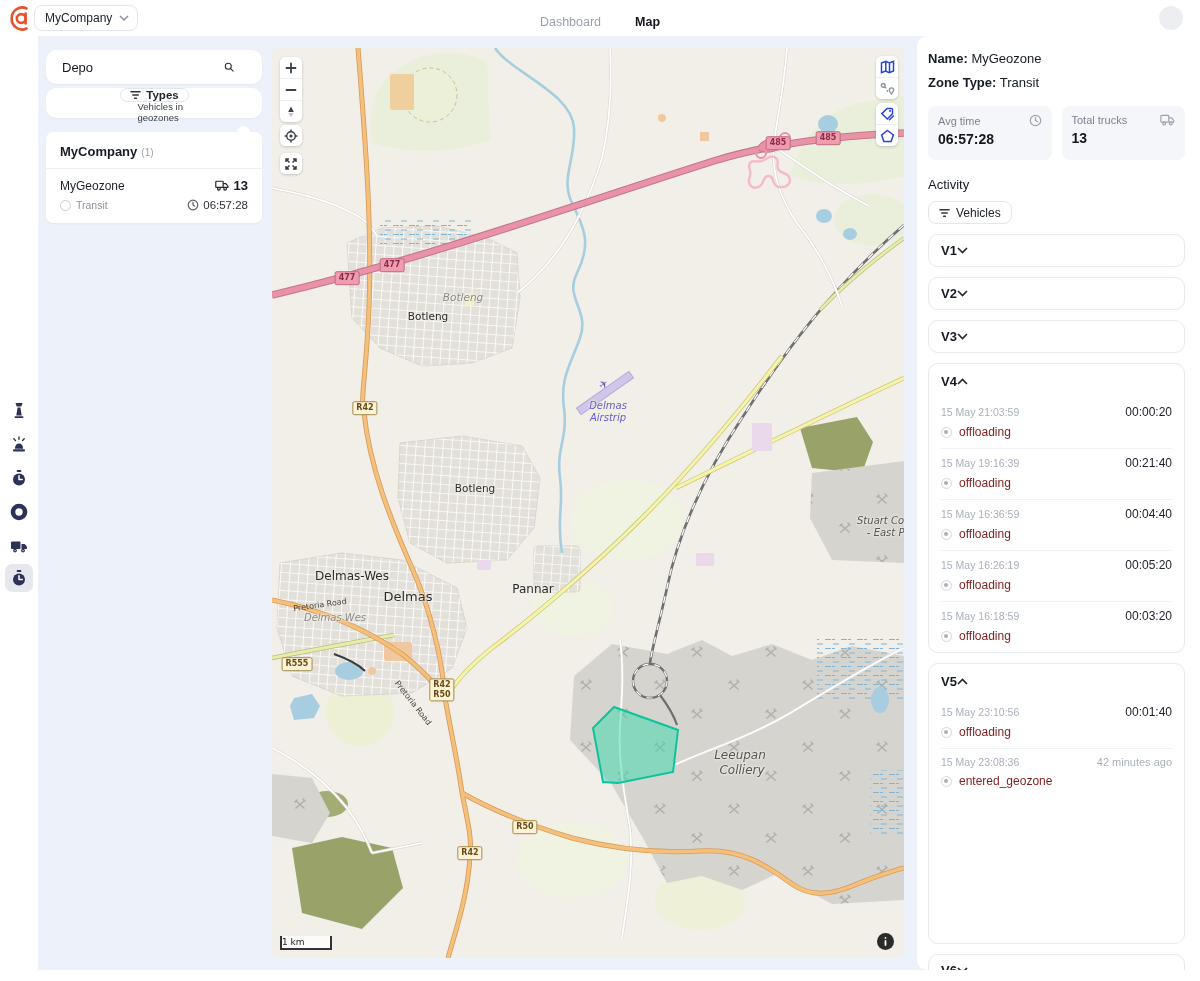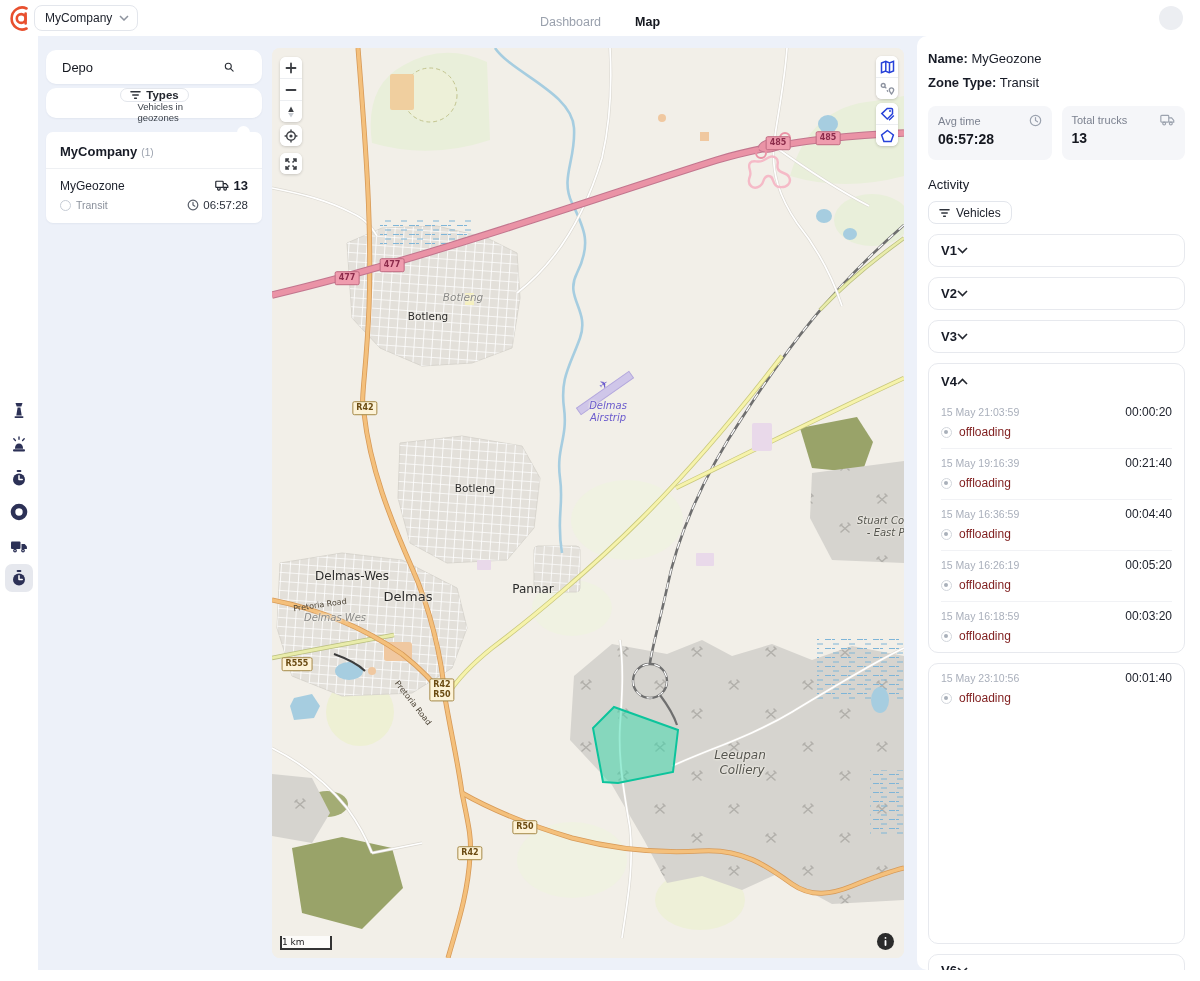--- a/index.html
+++ b/index.html
@@ -602,28 +602,44 @@
               <span class="ev-dur">00:03:20</span>
             </div>
           <div class="ev-name">
               <span class="radio"></span>
               <span>offloading</span>
             </div>
         </div>
       </div>
 
       <div class="vcard expanded v5-card">
+        <div class="vhead">
+          <span class="vid">V5</span>
+          <svg class="chev up" width="11" height="7" viewBox="0 0 11 7">
+              <polyline points="1,1 5.5,5.5 10,1" fill="none" stroke="#23272f" stroke-width="1.6"></polyline>
+            </svg>
+        </div>
         <div class="ev">
           <div class="ev-top">
               <span class="ev-time">15 May 23:10:56</span>
               <span class="ev-dur">00:01:40</span>
             </div>
           <div class="ev-name">
               <span class="radio"></span>
               <span>offloading</span>
+            </div>
+        </div>
+        <div class="ev">
+          <div class="ev-top">
+              <span class="ev-time">15 May 23:08:36</span>
+              <span class="ev-dur muted">42 minutes ago</span>
+            </div>
+          <div class="ev-name">
+              <span class="radio"></span>
+              <span>entered_geozone</span>
             </div>
         </div>
       </div>
 
       <div class="vcard">
         <div class="vhead">
           <span class="vid">V6</span>
           <svg class="chev" width="11" height="7" viewBox="0 0 11 7">
               <polyline points="1,1 5.5,5.5 10,1" fill="none" stroke="#23272f" stroke-width="1.6"></polyline>
             </svg>

